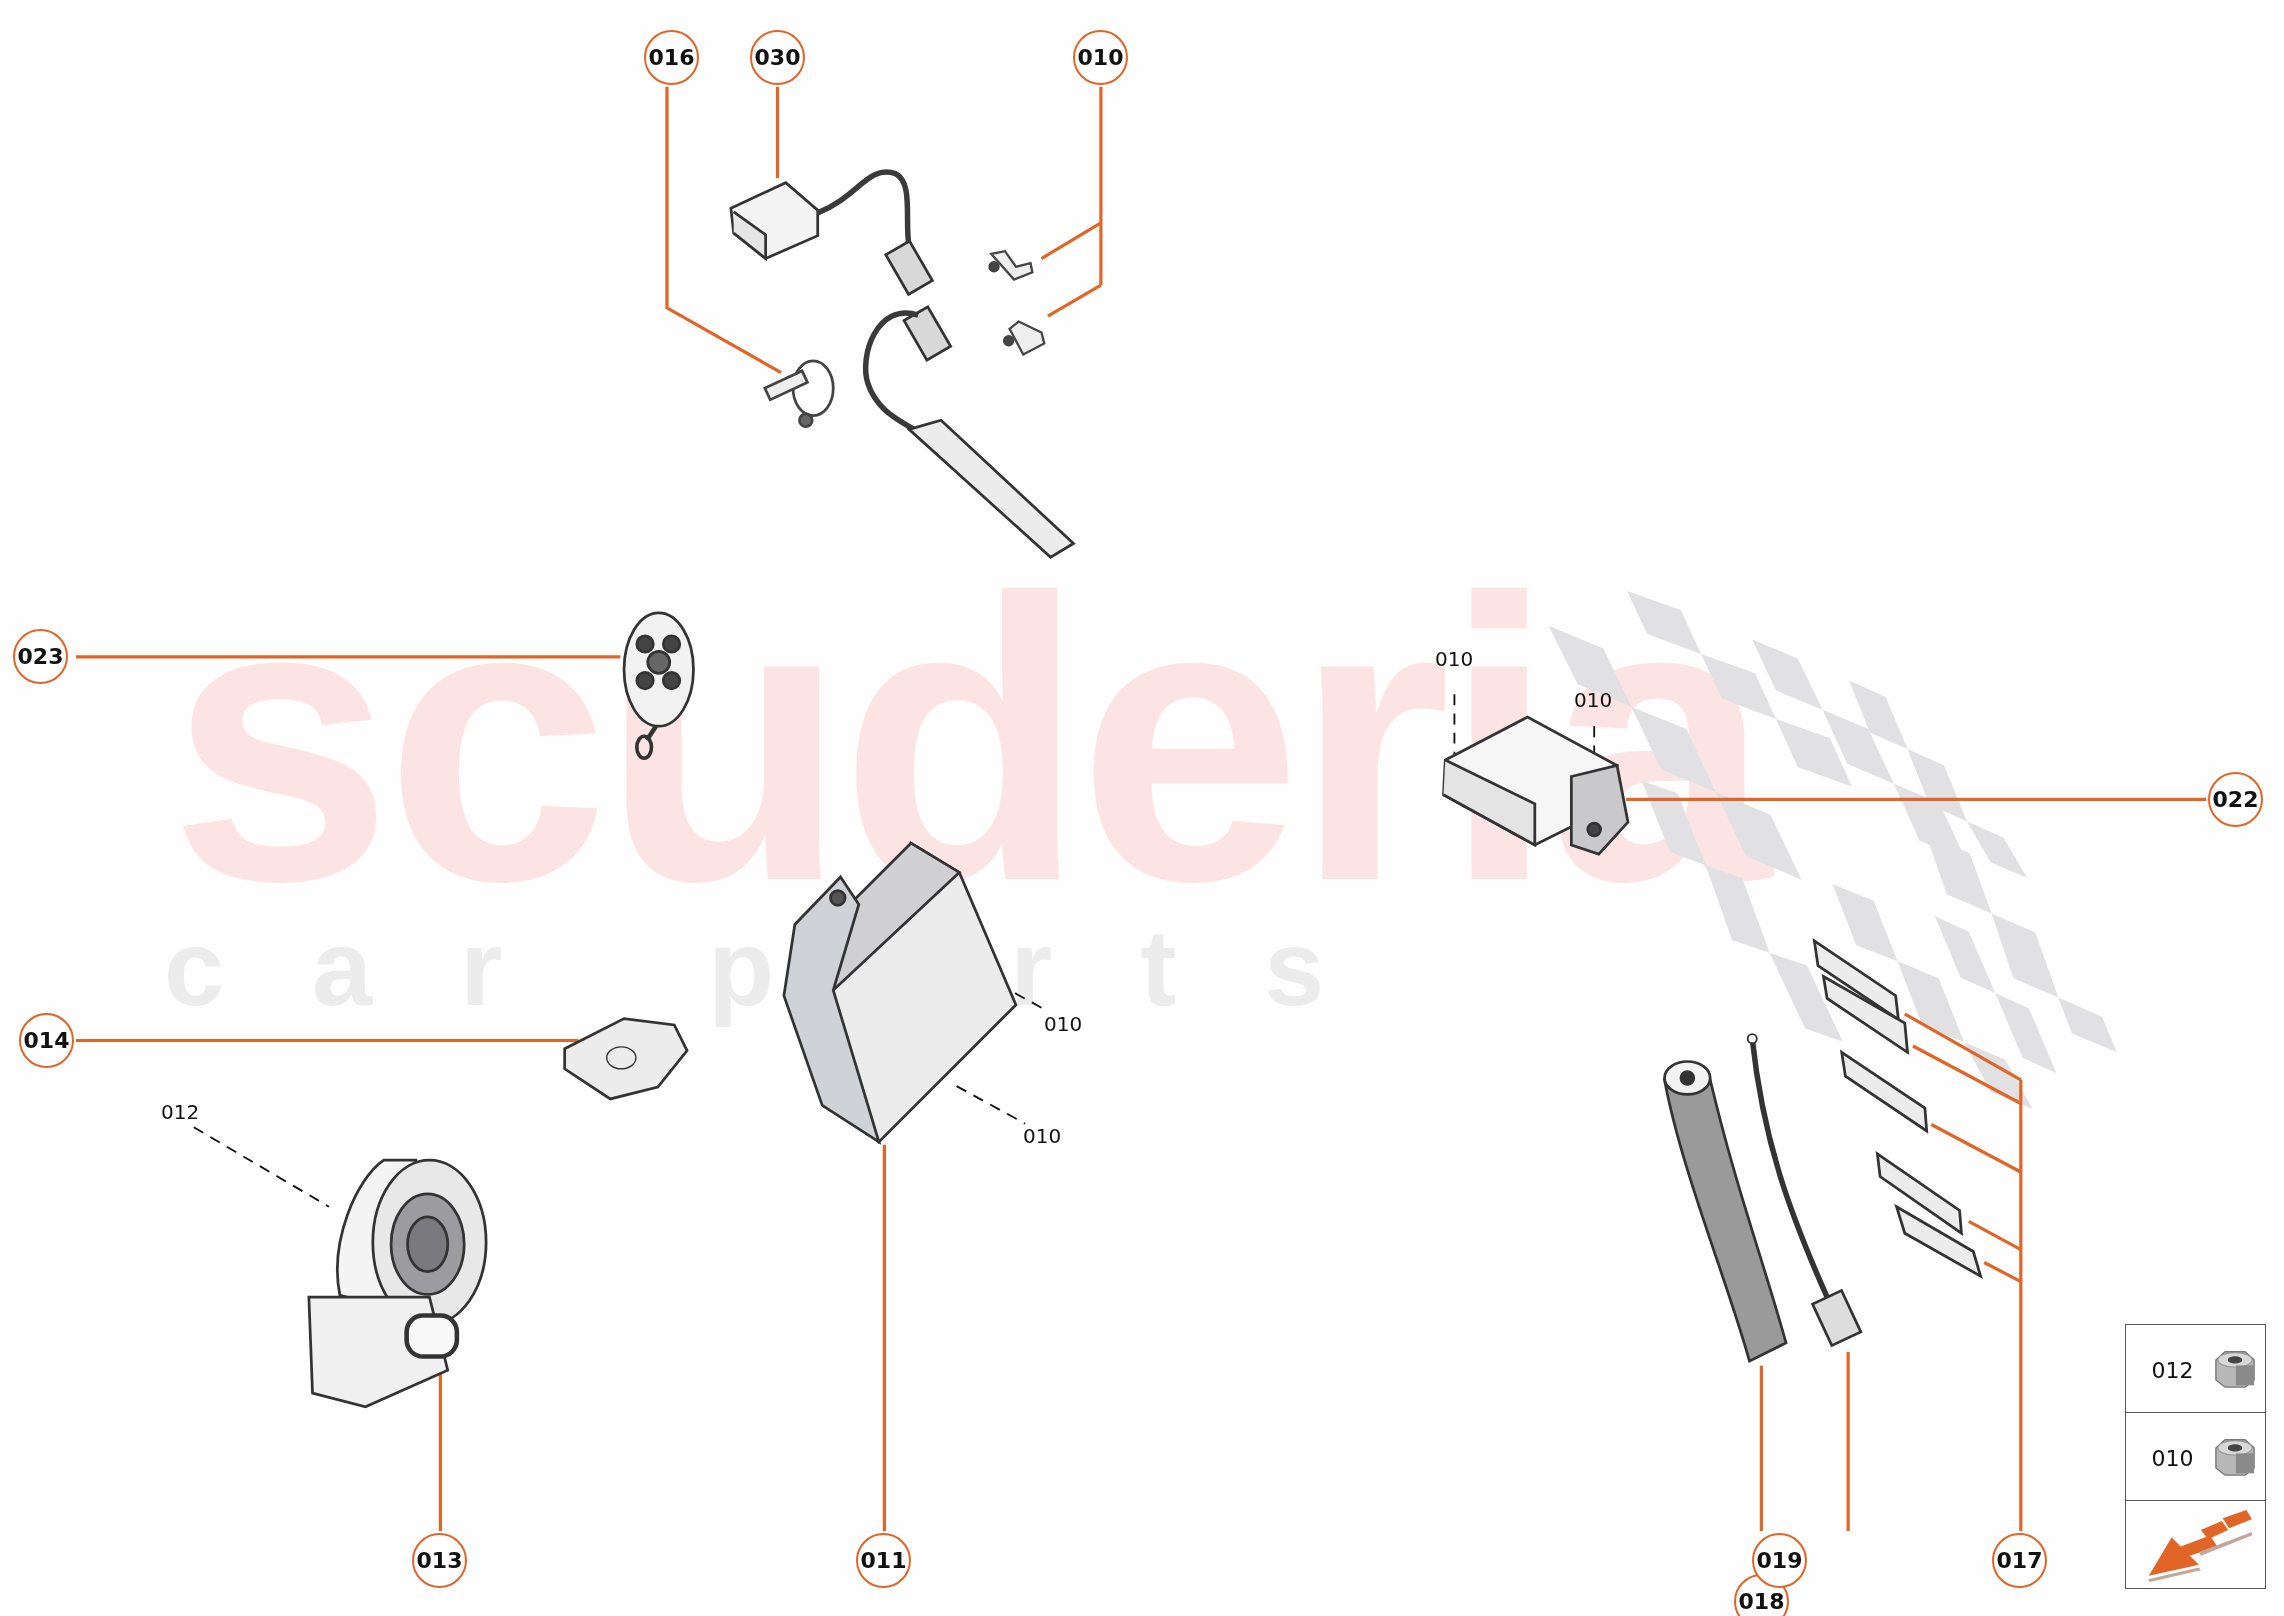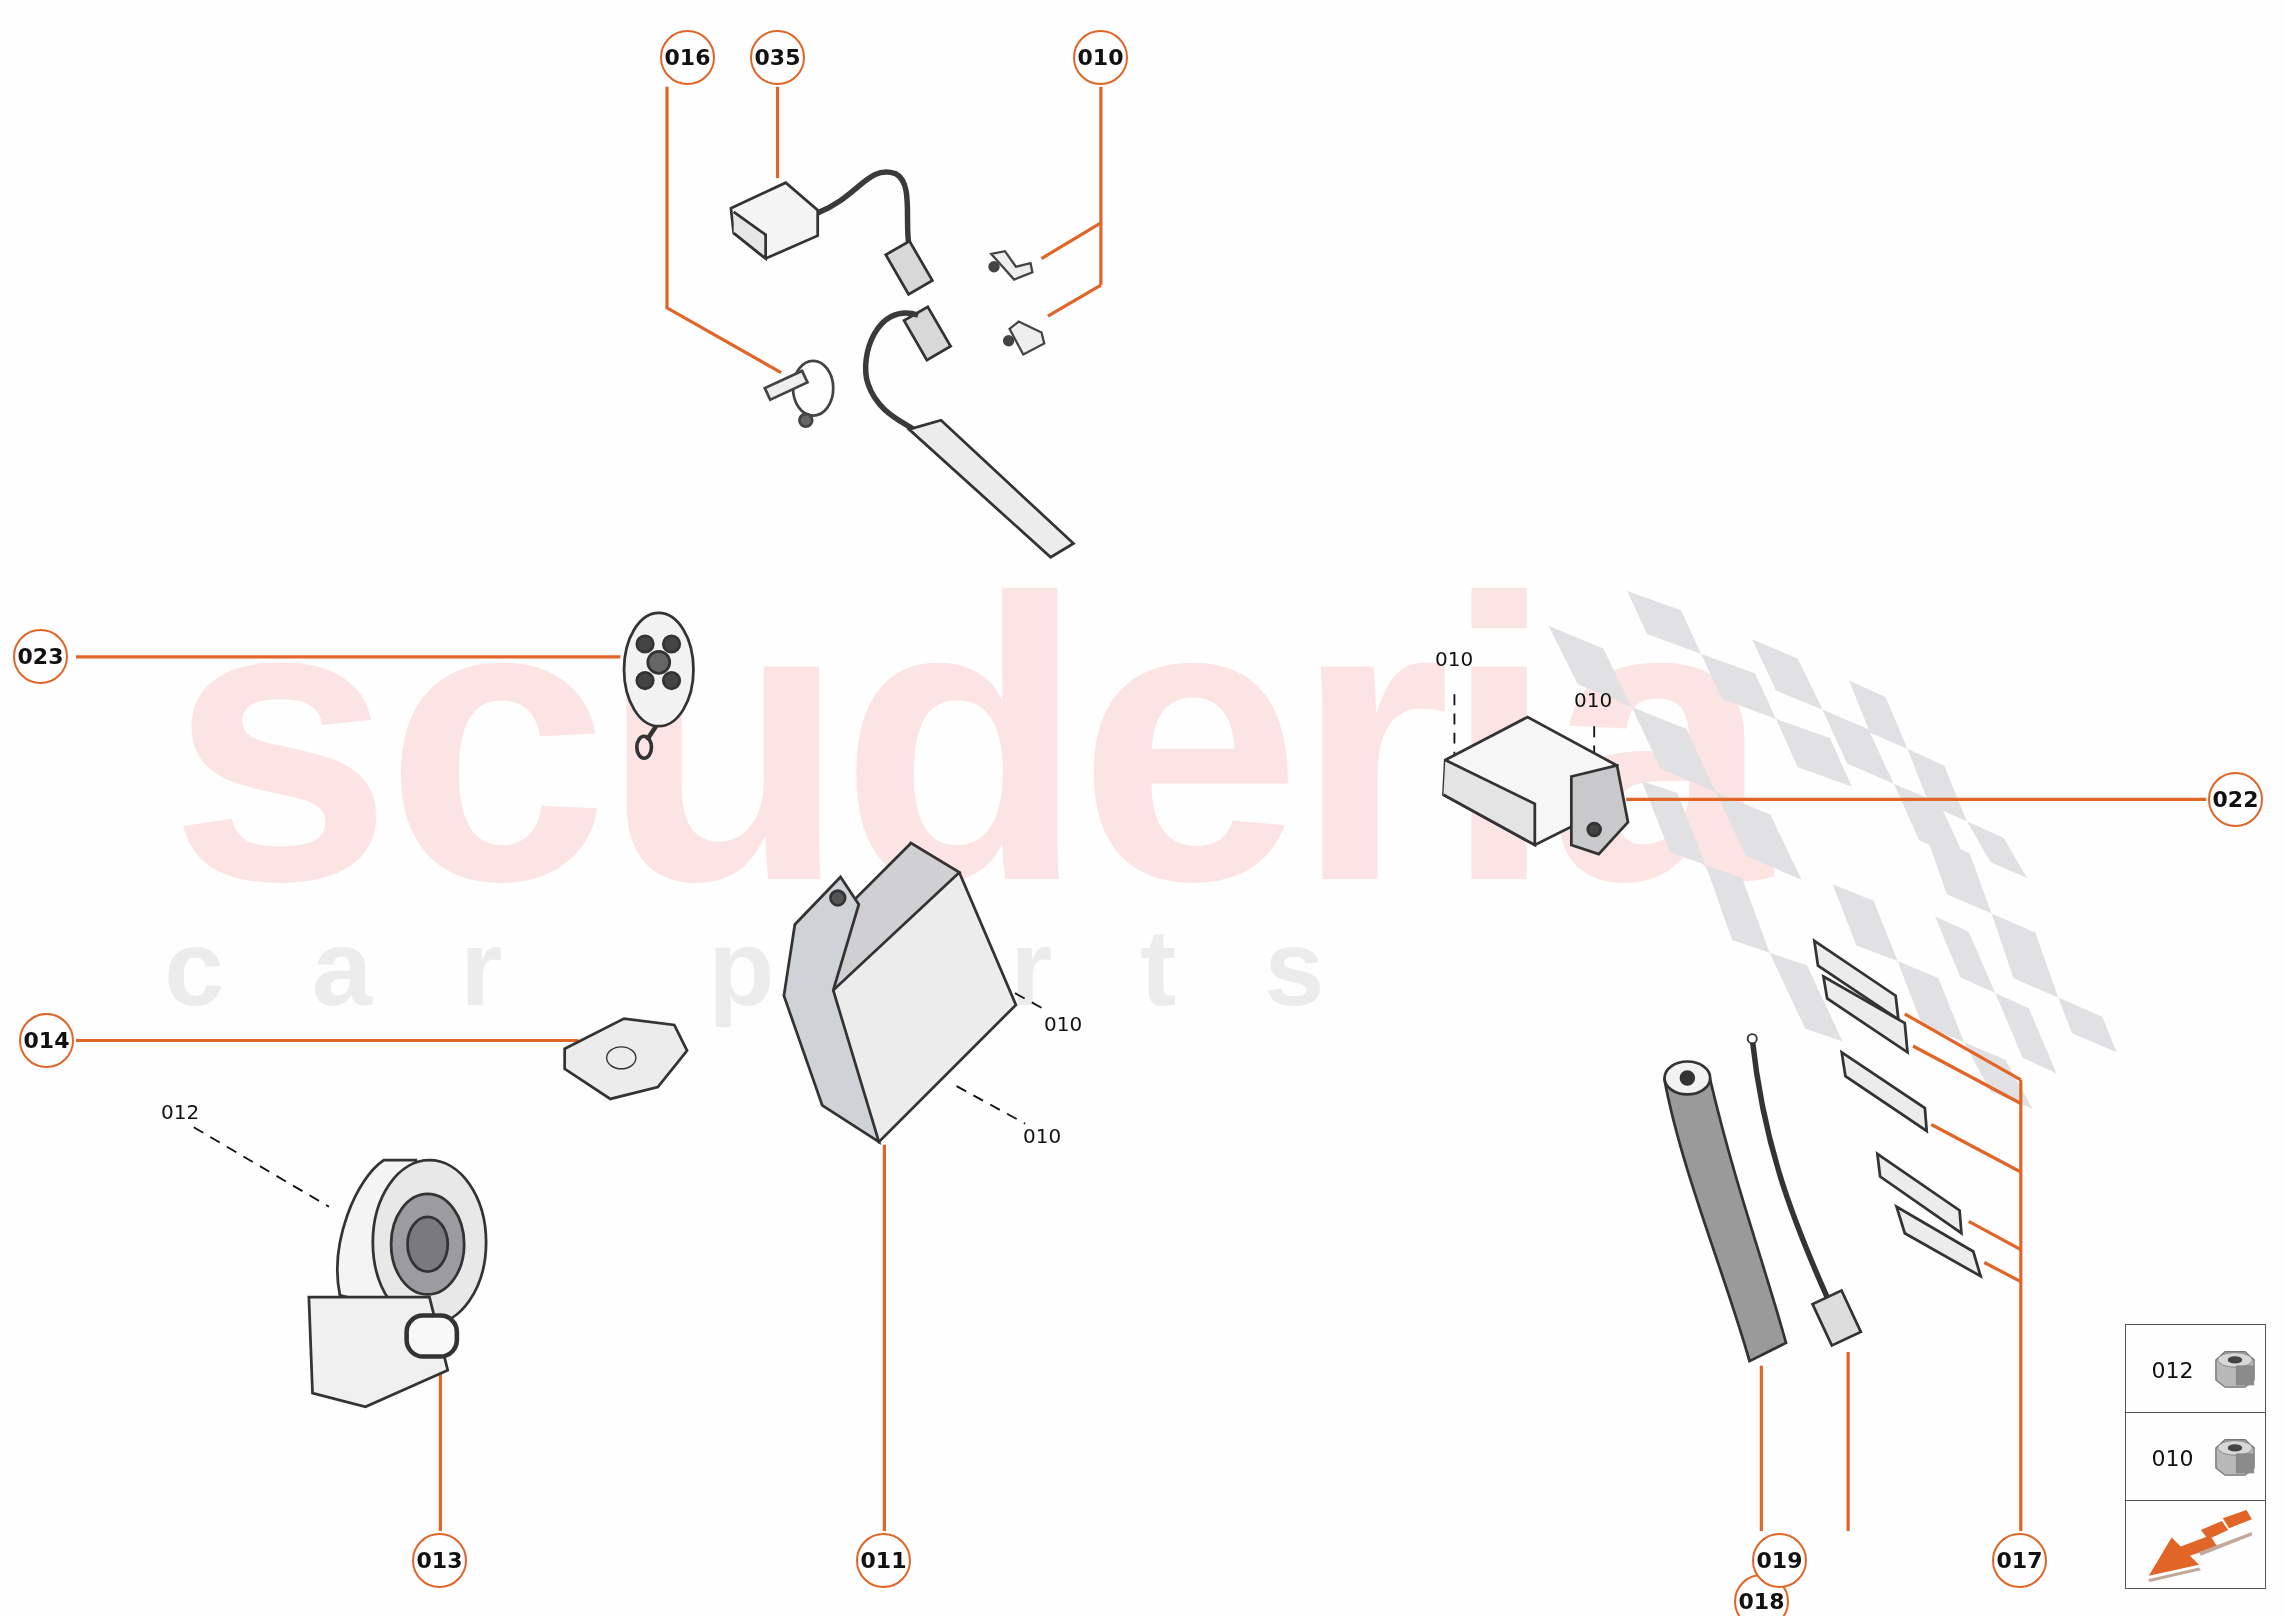--- a/index.html
+++ b/index.html
@@ -154,22 +154,22 @@
 
   <g stroke="#333" stroke-width="3" fill="#ececec">
     <polygon points="1986,1030 2075,1090 2078,1116 1990,1057"></polygon>
     <polygon points="1996,1069 2085,1120 2088,1152 2000,1093"></polygon>
     <polygon points="2016,1152 2107,1213 2109,1238 2020,1178"></polygon>
     <polygon points="2055,1263 2145,1325 2147,1350 2058,1288"></polygon>
     <polygon points="2076,1321 2160,1370 2168,1397 2085,1350"></polygon>
   </g>
 </svg>
 
-<div class="callout" style="left:688px;top:58px;">016</div>
-<div class="callout" style="left:778px;top:58px;">035</div>
+<div class="callout" style="left:672px;top:58px;">016</div>
+<div class="callout" style="left:778px;top:58px;">030</div>
 <div class="callout" style="left:1101px;top:58px;">010</div>
 <div class="callout" style="left:41px;top:657px;">023</div>
 <div class="callout" style="left:2236px;top:800px;">022</div>
 <div class="callout" style="left:47px;top:1041px;">014</div>
 <div class="callout" style="left:440px;top:1561px;">013</div>
 <div class="callout" style="left:884px;top:1561px;">011</div>
 <div class="callout" style="left:1762px;top:1602px;">018</div>
 <div class="callout" style="left:1780px;top:1561px;">019</div>
 <div class="callout" style="left:2020px;top:1561px;">017</div>
 

